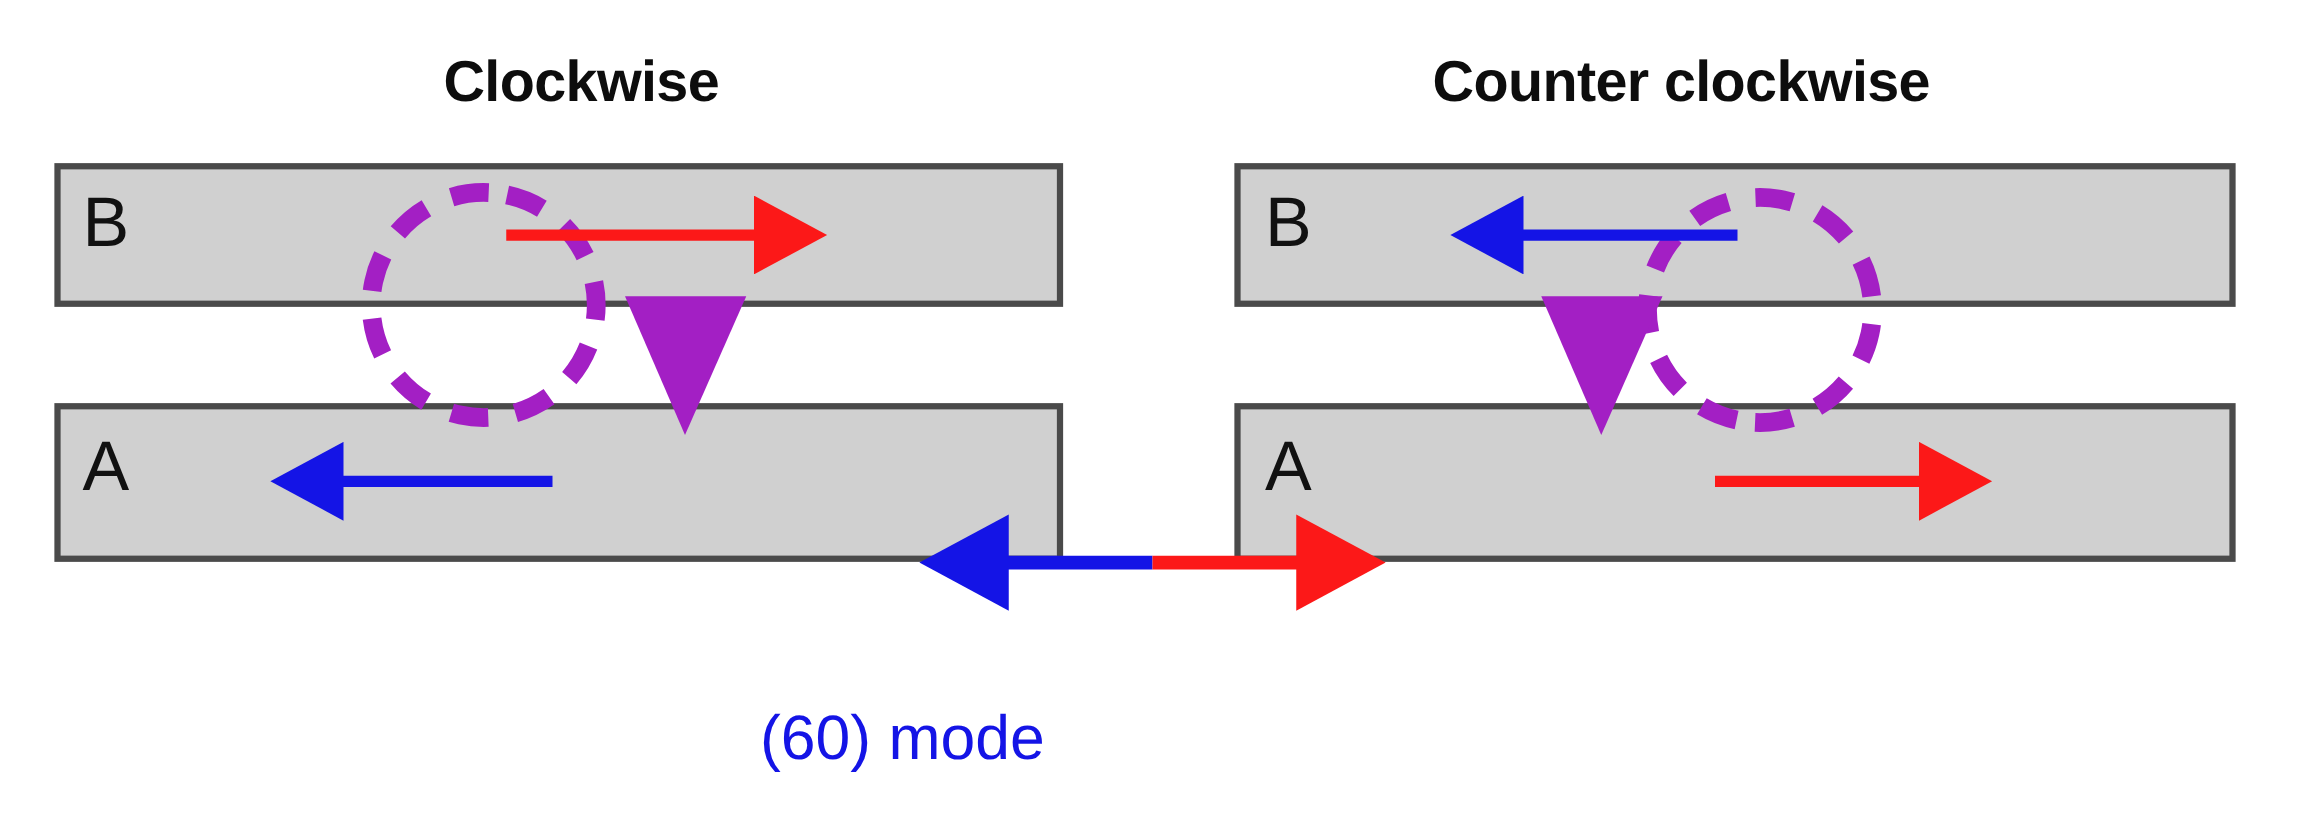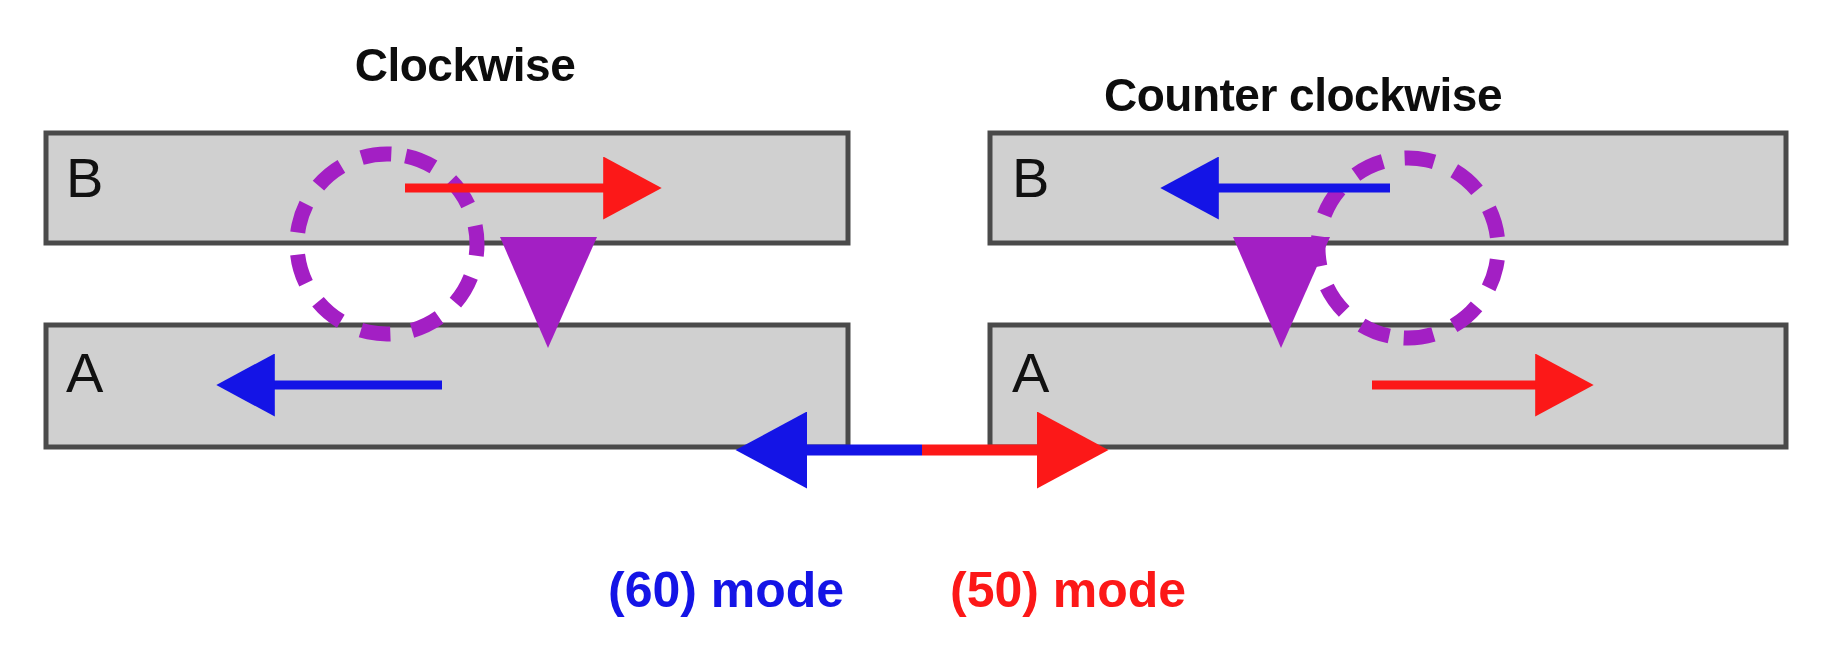--- a/index.html
+++ b/index.html
@@ -27,36 +27,36 @@
     font-weight: bold;
     font-size: 46px;
     color: #0d0d0d;
     letter-spacing: -0.5px;
     white-space: nowrap;
     text-align: center;
     transform: translateX(-50%);
     line-height: 1;
   }
   #title-clockwise { left: 465px; top: 42px; }
-  #title-counter-clockwise { left: 1303px; top: 42px; margin-top: 30px; }
+  #title-counter-clockwise { left: 1345px; top: 42px; }
 
   .bar-label {
     position: absolute;
     font-family: "Liberation Sans", sans-serif;
     font-weight: normal;
     font-size: 56px;
     color: #111111;
     line-height: 1;
   }
 
   .legend-text {
     position: absolute;
     font-family: "Liberation Sans", sans-serif;
     font-size: 50px;
-    font-weight: bold;
+    font-weight: normal;
     white-space: nowrap;
     line-height: 1;
   }
   #legend-60 { left: 608px; top: 565px; color: #1414e6; }
   #legend-50 { left: 950px; top: 565px; color: #fc1818; }
 
   svg.layer {
     position: absolute;
     left: 0;
     top: 0;
@@ -132,15 +132,14 @@
   <div class="bar-label" style="left:66px; top:150px;">B</div>
 
   <div class="bar-label" style="left:66px; top:345px;">A</div>
 
   <div class="bar-label" style="left:1012px; top:150px;">B</div>
 
   <div class="bar-label" style="left:1012px; top:345px;">A</div>
 
   <div class="legend-text" id="legend-60">(60) mode</div>
 
-  <div class="legend-text" id="legend-50">(50) mode</div>
 
 </div>
 
 </body></html>

